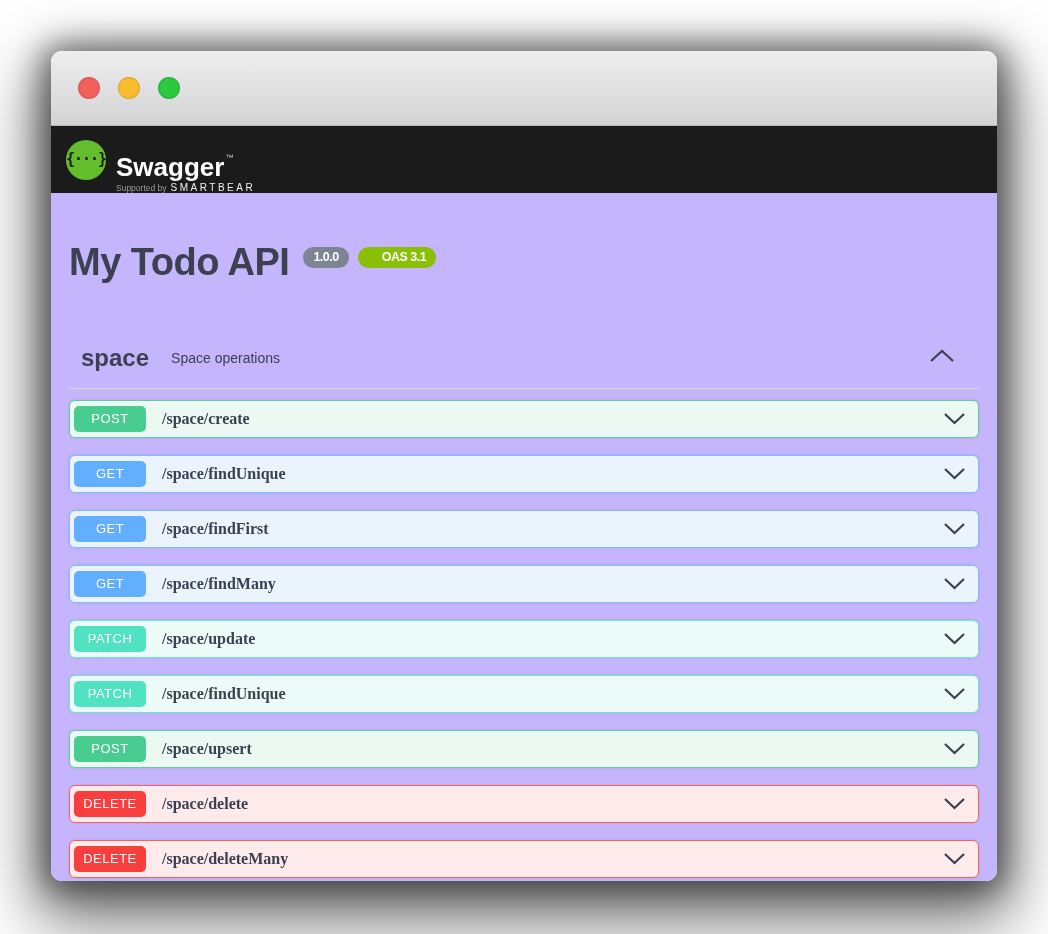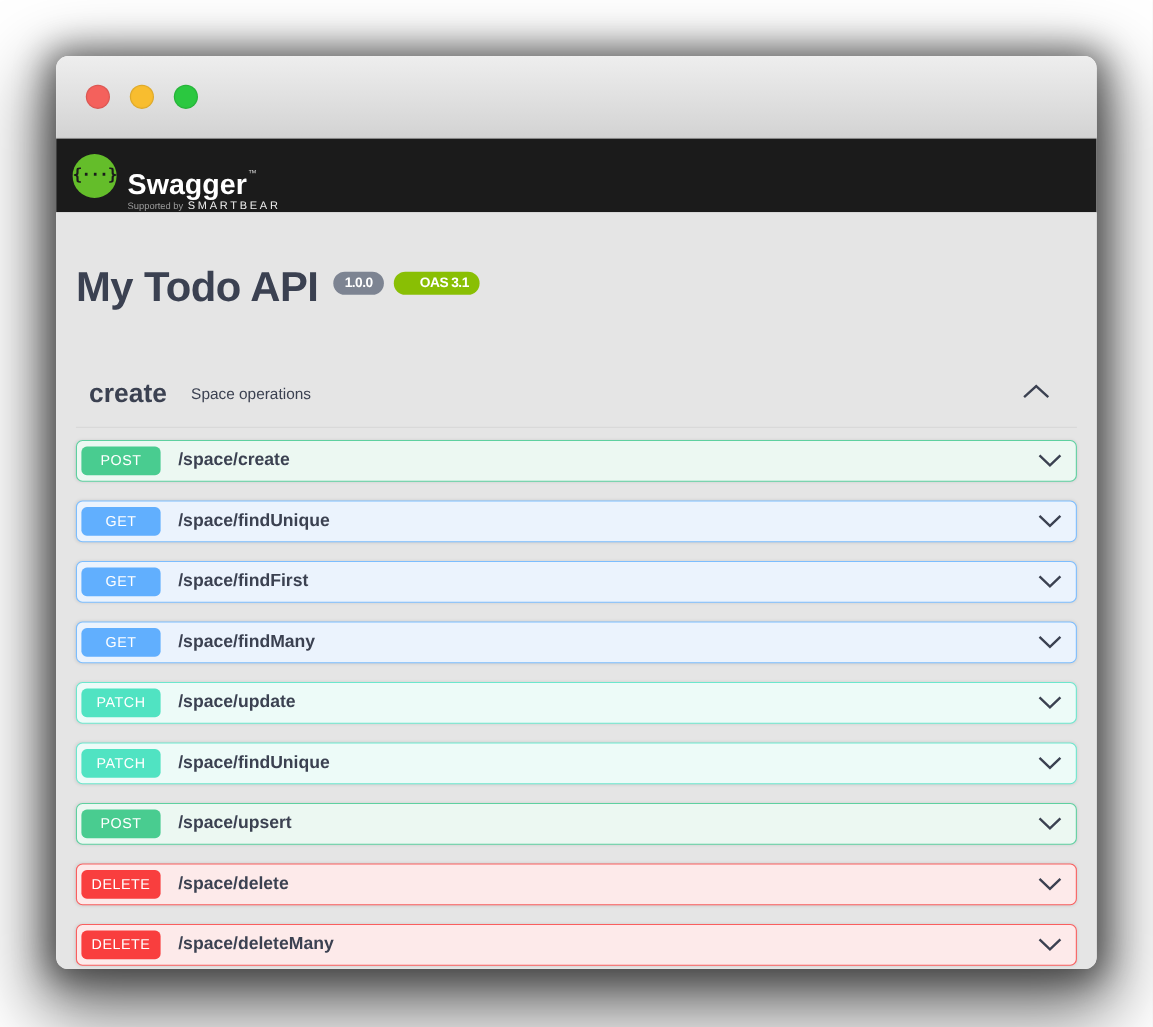--- a/index.html
+++ b/index.html
@@ -46,21 +46,21 @@
     font-weight:bold; font-size:15px; color:#1b1b1b; letter-spacing:-1px;
     transform:translateY(-1px);
   }
   .brand-text { margin-left:10px; display:flex; flex-direction:column;margin-top:28px; }
   .brand-name { color:#ffffff; font-size:26px; font-weight:bold; line-height:1; }
   .tm { font-size:8px; color:#cccccc; vertical-align:top; margin-left:1px; font-weight:normal; }
   .brand-sub { margin-top:3px; font-size:8.5px; color:#9c9c9c; line-height:1; }
   .sub-name { color:#f0f0f0; font-size:10px; font-weight:normal; letter-spacing:2.5px; margin-left:4px; }
 
   
-  .content { flex:1; background:#e5e5e5; color:#3b4151; padding:50px 18px 0; }
+  .content { flex:1; background:#c4b5fd; color:#3b4151; padding:50px 18px 0; }
 
   .api-title {
     margin:0; font-size:38px; font-weight:bold; color:#3b4151;
     line-height:1.05; letter-spacing:-.5px;
     display:flex; align-items:flex-start;
   }
   .badges { display:inline-flex; gap:9px; margin-left:14px; margin-top:4px; }
   .pill {
     height:21px; padding:0 10px; border-radius:11px;
     color:#ffffff; font-size:12.5px; font-weight:bold;
@@ -83,21 +83,21 @@
     display:flex; align-items:center; padding:0 12px 0 4px;
     box-shadow:0 0 3px rgba(0,0,0,.10); cursor:pointer;
   }
   .op-badge {
     min-width:72px; height:26px; border-radius:5px;
     color:#ffffff; font-weight:normal; font-size:13px; letter-spacing:.5px;
     display:flex; align-items:center; justify-content:center;
     padding:0 8px;
   }
   .op-path {
-    margin-left:16px; font-family:Liberation Sans, sans-serif;
+    margin-left:16px; font-family:Liberation Serif, serif;
     font-weight:bold; font-size:16px; color:#3b4151;
   }
   .op-chevron { margin-left:auto; display:flex; }
 </style>
 </head>
 <body>
 
 <div class="window">
 
   <div class="titlebar">
@@ -124,21 +124,21 @@
 
     <h1 class="api-title">
       <span>My Todo API</span>
       <span class="badges">
         <span class="pill" id="version-pill" style="background: rgb(125, 132, 146);">1.0.0</span>
         <span class="pill" id="oas-pill" style="background: rgb(137, 191, 4); padding-left: 24px;">OAS 3.1</span>
       </span>
     </h1>
 
     <div class="tag-header">
-      <h3 class="tag-name">create</h3>
+      <h3 class="tag-name">space</h3>
       <span class="tag-desc">Space operations</span>
       <span class="tag-chevron">
         <svg width="26" height="15" viewBox="0 0 26 15">
             <path d="M2 13 L13 3 L24 13" fill="none" stroke="#3b4151" stroke-width="2.2"></path>
           </svg>
       </span>
     </div>
 
     <div class="divider"></div>
 

